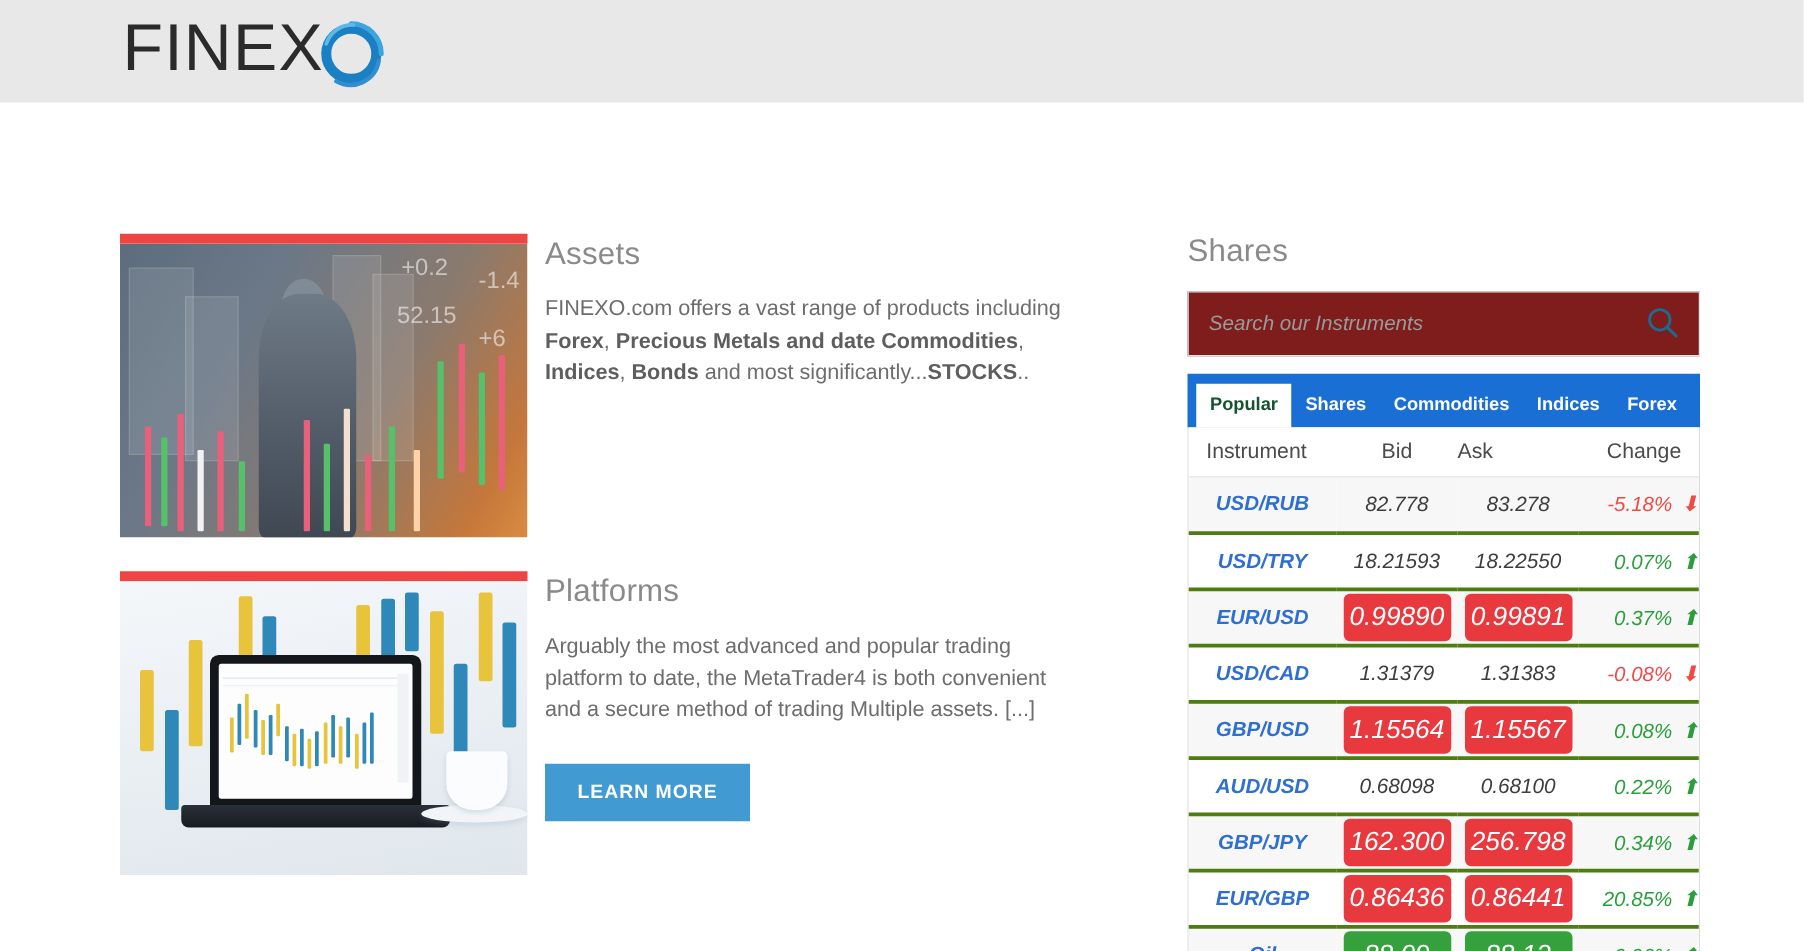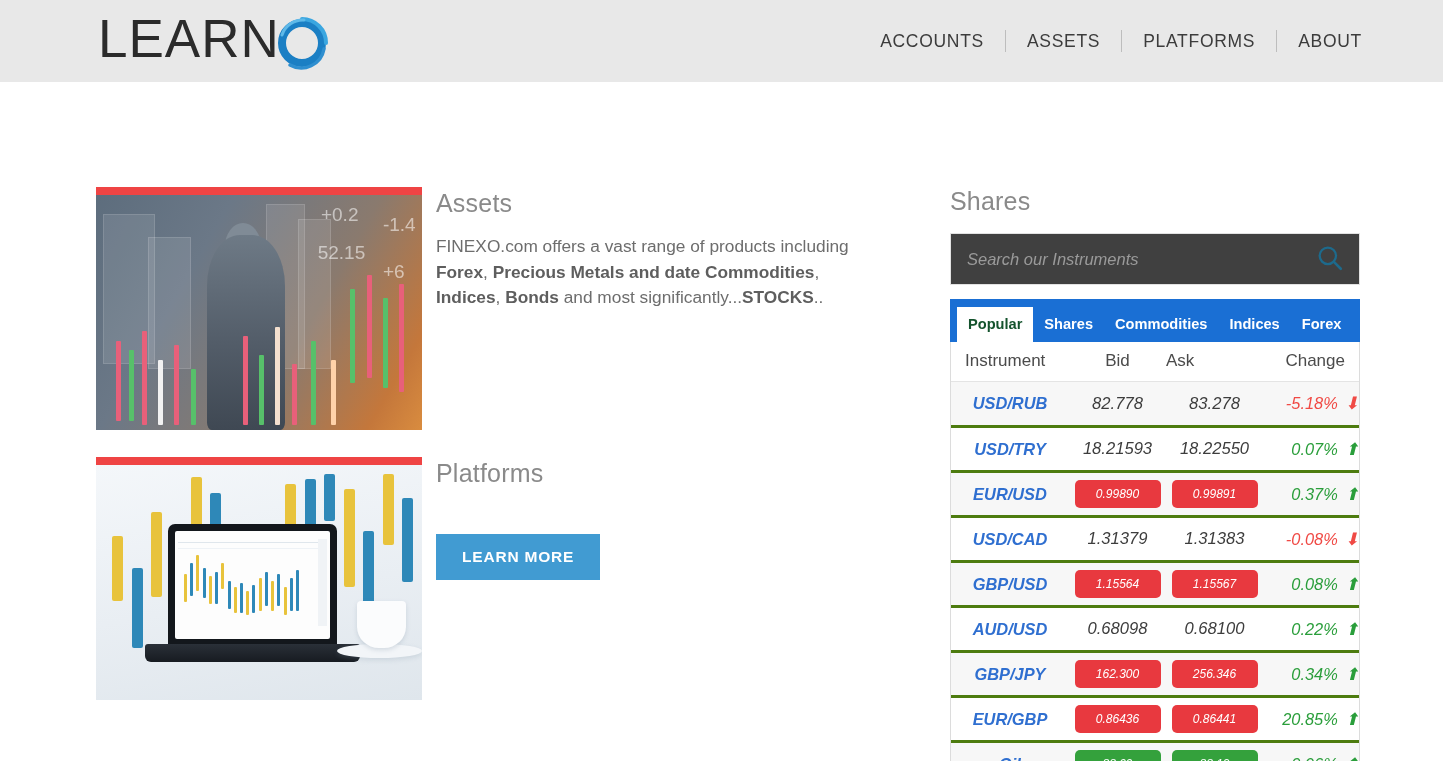--- a/index.html
+++ b/index.html
@@ -161,21 +161,21 @@
   }
   .art2 .mini { position: absolute; width: 3px; border-radius: 1px; }
 
   
   .markets { position: absolute; left: 950px; top: 105px; width: 410px; }
   .markets-title {
     font-size: 25px; color: #8a8a8a; font-weight: 400;
     margin-bottom: 17px; letter-spacing: 0.2px;
   }
   .search-wrap {
-    height: 52px; background: #404040;
+    height: 52px; background: #7f1d1d;
     border: 1px solid #e2e2e2;
     display: flex; align-items: center;
     padding: 0 12px 0 16px;
   }
   .search-input {
     flex: 1; border: none; background: transparent; outline: none;
     font-size: 16.5px; font-style: italic; color: #9a9a9a;
     font-family: "Liberation Sans", sans-serif;
   }
   .search-input::placeholder { color: #9a9a9a; font-style: italic; }
@@ -217,60 +217,51 @@
 
   .td-inst {
     text-align: center; font-size: 16.4px; font-weight: 700;
     color: #2f6fd0; padding-left: 4px;
   }
   .td-price { text-align: center; }
   .price-plain { font-size: 16.6px; color: #3d3d3d; }
   .price-chip {
     display: inline-block; min-width: 86px;
     padding: 7px 4px; border-radius: 5px;
-    color: #ffffff; font-size: 12px; font-weight: 400;
+    color: #ffffff; font-size: 21px; font-weight: 400;
     text-align: center;
   }
   .chip-up   { background: #34a13c; }
   .chip-down { background: #e8393f; }
 
   .td-chg {
     text-align: right; padding-right: 12px;
     font-size: 16.4px; white-space: nowrap;
   }
   .chg-up { color: #2a9e3b; }
   .chg-down { color: #f04a45; }
   .arrow { font-size: 17px; margin-left: 7px; }
   .mkt-table-wrap { border: 1px solid #dcdcdc; border-top: none; }
 </style>
 </head>
 <body>
 
 <div class="site-header">
   <div class="brand">
-    <span class="brand-text">LEARN</span>
+    <span class="brand-text">FINEX</span>
     <span class="brand-mark">
       <svg viewBox="0 0 56 56" width="56" height="56">
         <circle cx="28" cy="28" r="20" fill="none" stroke="#1b7fc4" stroke-width="8"></circle>
         <path d="M28 4 A24 24 0 0 1 52 28" fill="none" stroke="#3aa6e0" stroke-width="4" stroke-linecap="round"></path>
         <path d="M50 34 A23 23 0 0 1 16 50" fill="none" stroke="#2f8fd0" stroke-width="3.4" stroke-linecap="round"></path>
         <path d="M8 20 A22 22 0 0 1 30 5" fill="none" stroke="#5fb9e8" stroke-width="3" stroke-linecap="round"></path>
       </svg>
     </span>
   </div>
 
-  <nav class="main-nav">
-    <span class="nav-item">ACCOUNTS</span>
-    <span class="nav-sep"></span>
-    <span class="nav-item">ASSETS</span>
-    <span class="nav-sep"></span>
-    <span class="nav-item">PLATFORMS</span>
-    <span class="nav-sep"></span>
-    <span class="nav-item">ABOUT</span>
-  </nav>
 </div>
 
 <div class="page">
 
   <section class="promo promo-a">
     <div class="promo-thumb">
       <div class="art1">
         <div class="bld" style="left:2%;top:8%;width:16%;height:64%"></div>
         <div class="bld" style="left:16%;top:18%;width:13%;height:56%"></div>
         <div class="bld" style="left:52%;top:4%;width:12%;height:70%"></div>
@@ -347,20 +338,21 @@
             <div style="position:absolute;right:2%;top:8%;width:6%;height:80%;background:#f0f3f6"></div>
           </div>
         </div>
         <div class="lap-base"></div>
         <div class="saucer"></div>
         <div class="cup"></div>
       </div>
     </div>
     <div class="promo-copy">
       <h2 class="promo-title">Platforms</h2>
+      <p class="promo-text"><span>Arguably the most advanced and popular trading platform to date, the MetaTrader4 is both convenient and a secure method of trading Multiple assets. [...]</span></p>
       <button class="learn-more">LEARN MORE</button>
     </div>
   </section>
 
   <section class="markets">
     <h2 class="markets-title">Shares</h2>
 
     <div class="search-wrap">
       <input class="search-input" type="text" placeholder="Search our Instruments" style="">
       <button class="search-btn">
@@ -424,21 +416,21 @@
             </tr>
             <tr>
               <td class="td-inst">AUD/USD</td>
               <td class="td-price"><span class="price-plain">0.68098</span></td>
               <td class="td-price"><span class="price-plain">0.68100</span></td>
               <td class="td-chg chg-up"><span>0.22%</span><span class="arrow">⬆</span></td>
             </tr>
             <tr>
               <td class="td-inst">GBP/JPY</td>
               <td class="td-price"><span class="price-chip chip-down">162.300</span></td>
-              <td class="td-price"><span class="price-chip chip-down">256.346</span></td>
+              <td class="td-price"><span class="price-chip chip-down">256.798</span></td>
               <td class="td-chg chg-up"><span>0.34%</span><span class="arrow">⬆</span></td>
             </tr>
             <tr>
               <td class="td-inst">EUR/GBP</td>
               <td class="td-price"><span class="price-chip chip-down">0.86436</span></td>
               <td class="td-price"><span class="price-chip chip-down">0.86441</span></td>
               <td class="td-chg chg-up"><span>20.85%</span><span class="arrow">⬆</span></td>
             </tr>
             <tr>
               <td class="td-inst">Oil</td>

